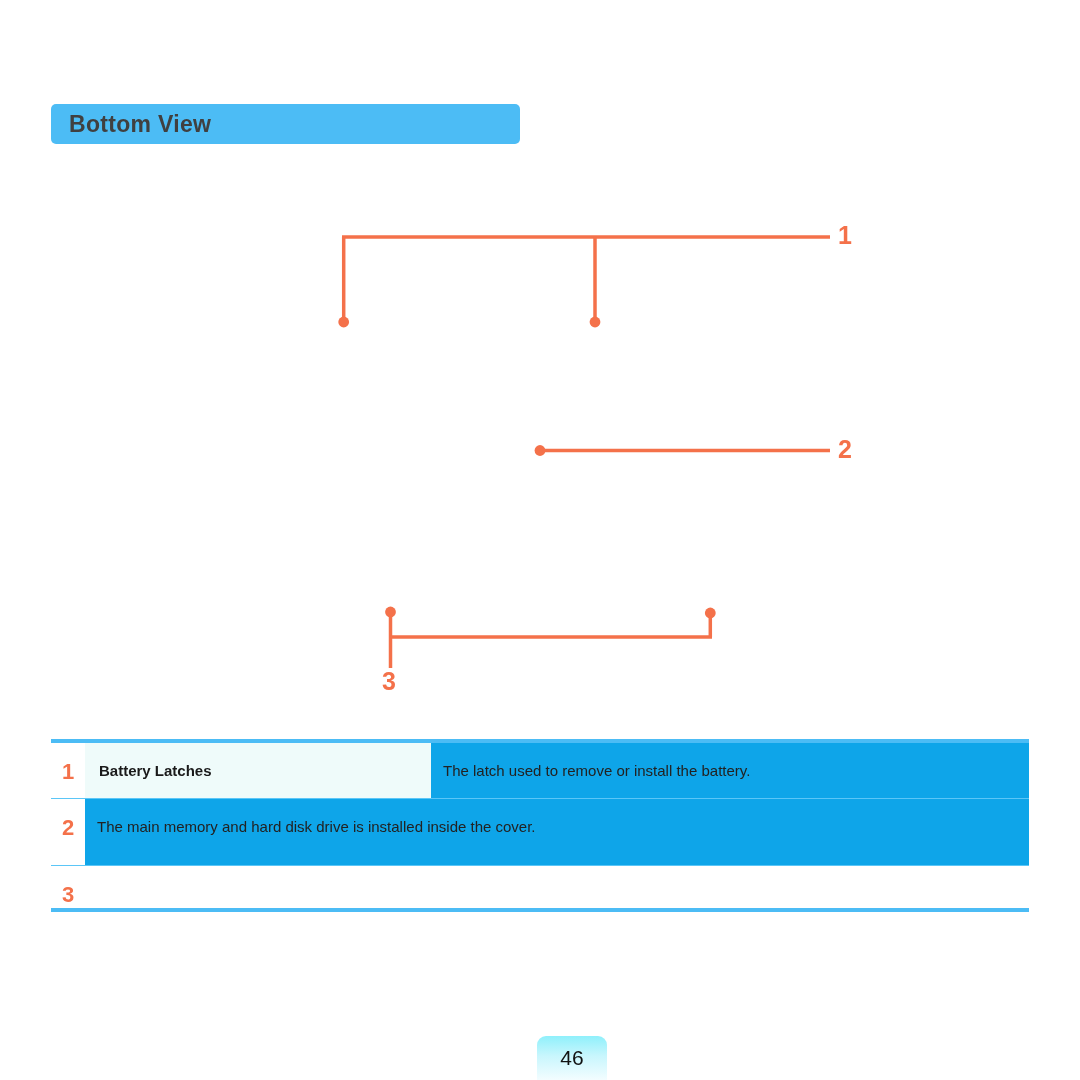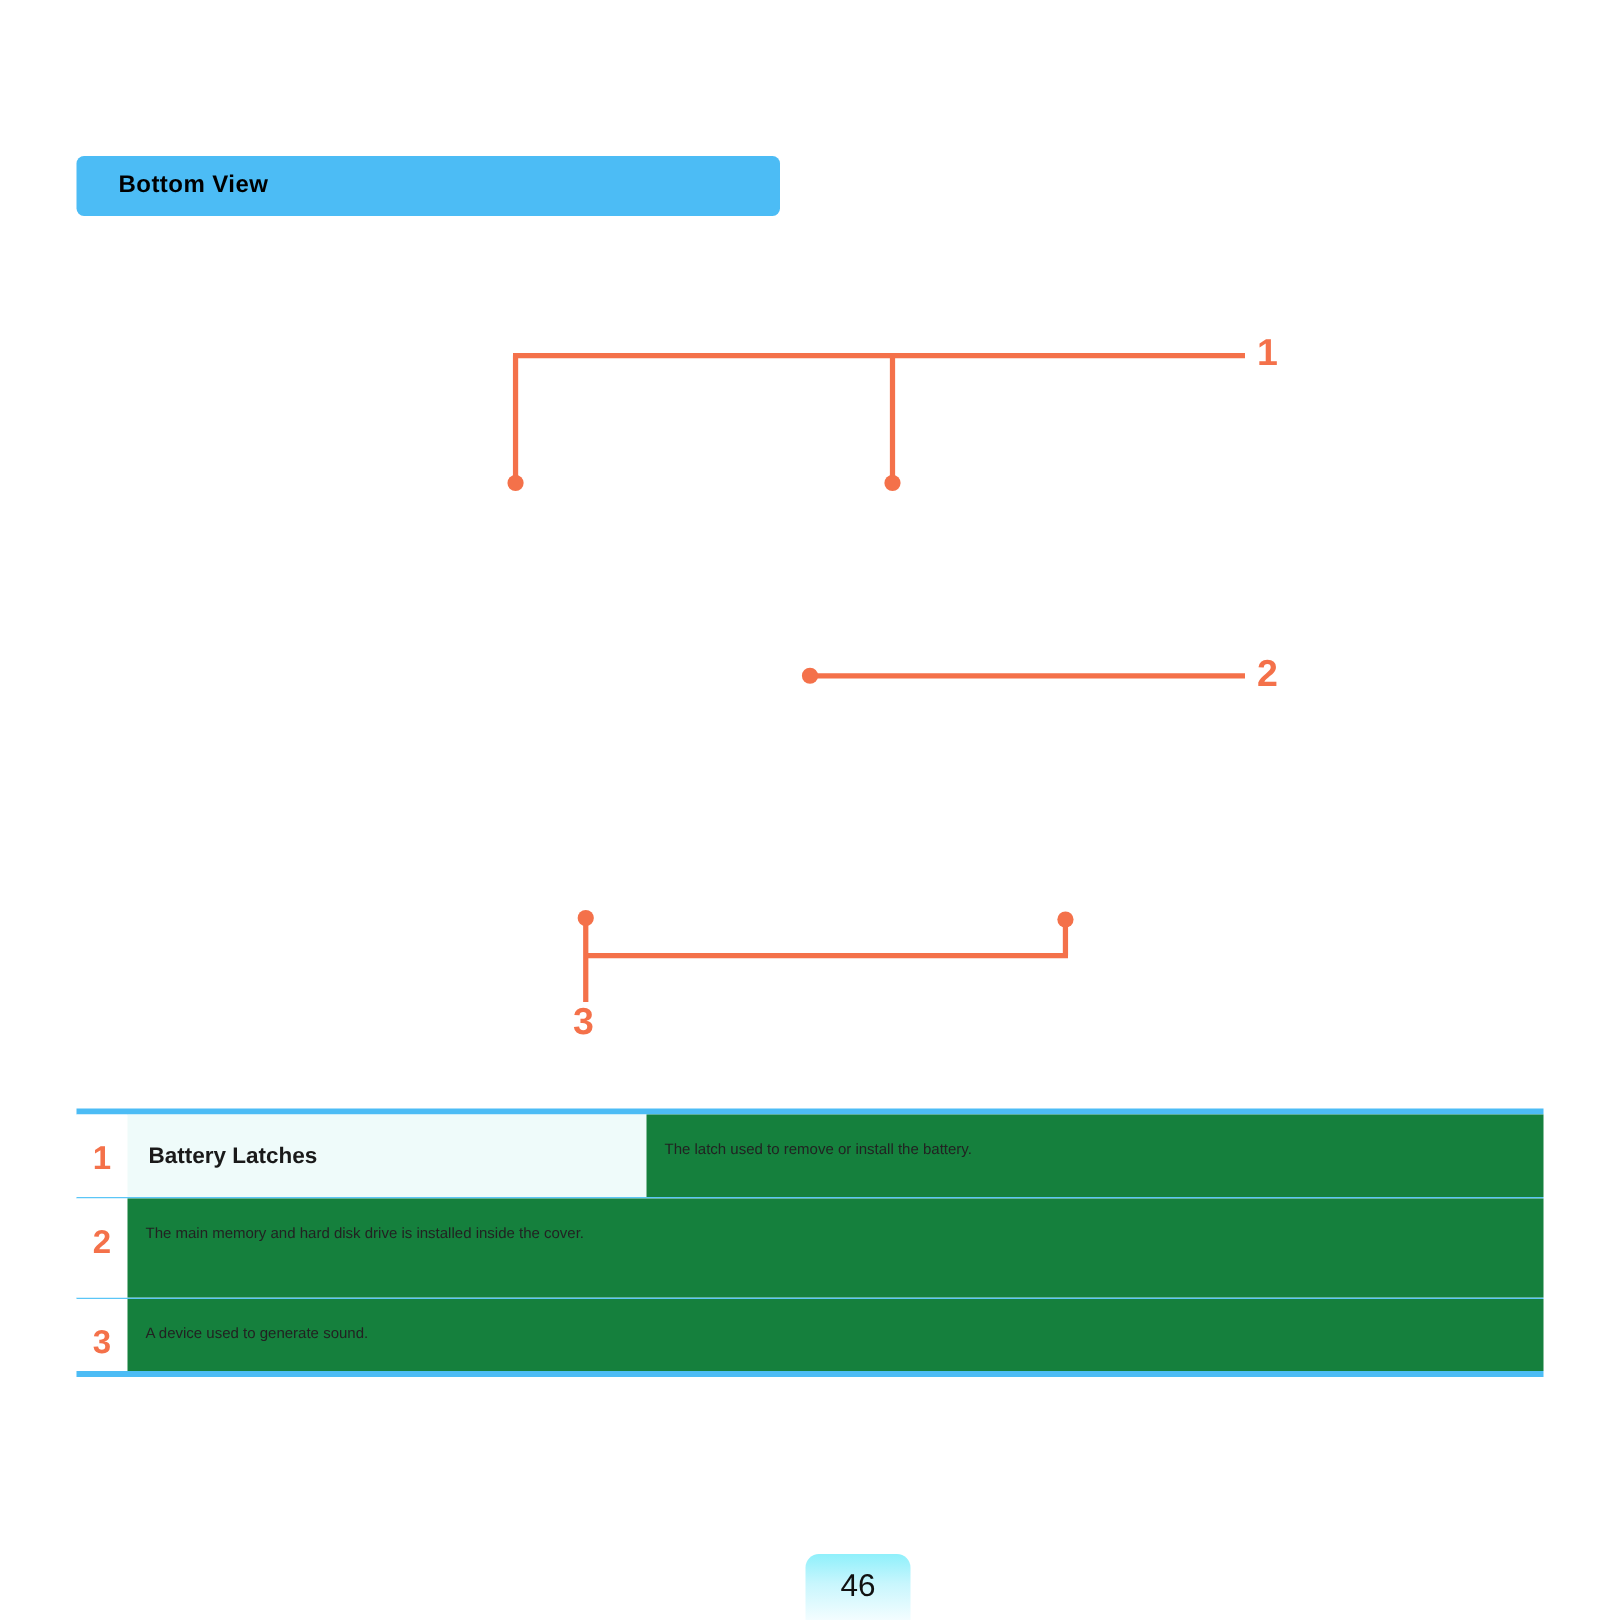--- a/index.html
+++ b/index.html
@@ -21,25 +21,25 @@
     left: 51px;
     top: 104px;
     width: 469px;
     height: 40px;
     background: #4cbcf5;
     border-radius: 5px;
     display: flex;
     align-items: center;
   }
   .section-header-title {
-    color: #000000;
-    font-size: 16px;
+    color: #404040;
+    font-size: 23px;
     font-weight: bold;
     letter-spacing: 0.3px;
-    padding-left: 28px;
+    padding-left: 18px;
   }
 
   
   .diagram {
     position: absolute;
     left: 0;
     top: 0;
     width: 1080px;
     height: 730px;
   }
@@ -88,23 +88,23 @@
     background: #effbfa;
     color: #1a1a1a;
     font-size: 15px;
     font-weight: bold;
     line-height: 1.42;
     padding: 17px 10px 17px 14px;
     box-sizing: border-box;
   }
   .cell-desc {
     flex: 1 1 auto;
-    background: #15803d;
+    background: #0ea5e9;
     color: #222222;
-    font-size: 10px;
+    font-size: 15px;
     line-height: 1.42;
     padding: 17px 10px 17px 12px;
     box-sizing: border-box;
   }
   .row-tall .cell-name,
   .row-tall .cell-desc,
   .row-tall .cell-num { padding-bottom: 24px; }
 
   
   .page-footer {
@@ -172,20 +172,19 @@
     <div class="cell-desc">The latch used to remove or install the battery.</div>
   </div>
 
   <div class="spec-row row-tall">
     <div class="cell-num">2</div>
     <div class="cell-desc">The main memory and hard disk drive is installed inside the cover.</div>
   </div>
 
   <div class="spec-row">
     <div class="cell-num">3</div>
-    <div class="cell-desc">A device used to generate sound.</div>
   </div>
 
 </div>
 
 <div class="page-footer">
   <span class="page-number">46</span>
 </div>
 
 </body></html>

